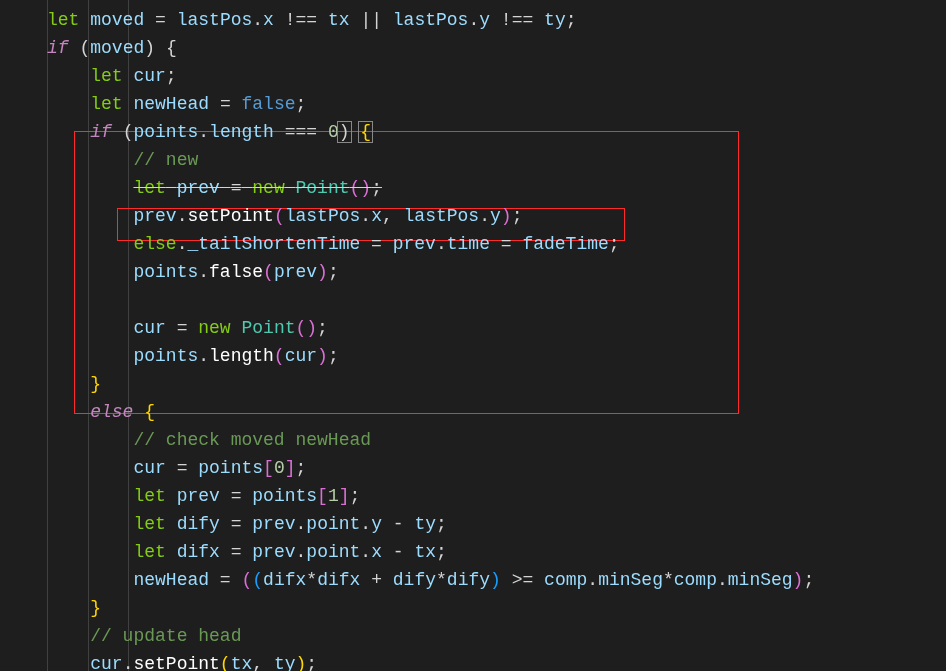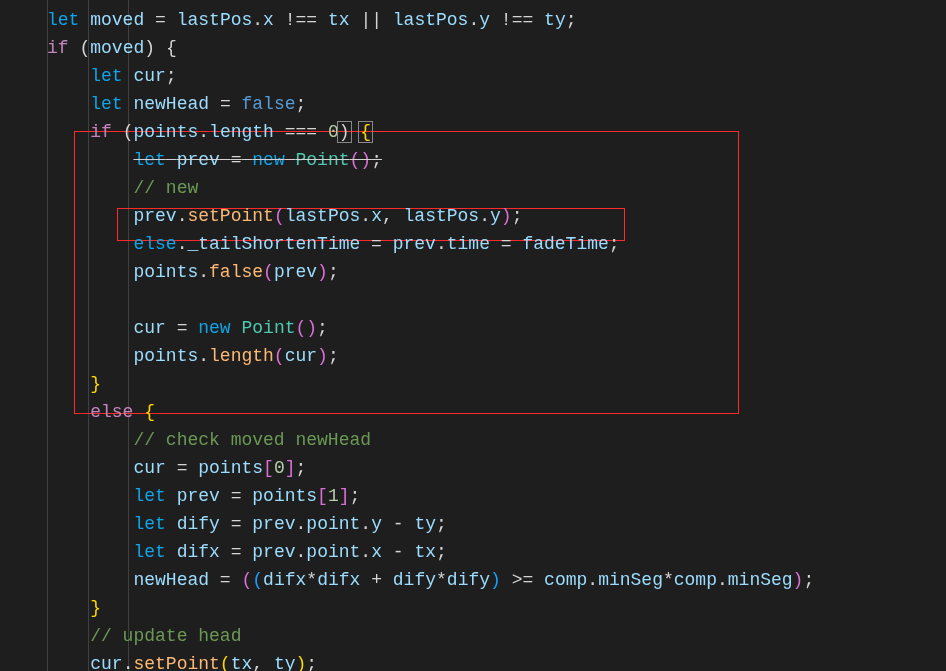--- a/index.html
+++ b/index.html
@@ -1,25 +1,25 @@
 <!DOCTYPE html>
 <html><head>
 <meta charset="utf-8">
 <style>
   html,body{margin:0;padding:0;background:#1e1e1e;color:#d4d4d4;font-family:Consolas,"Courier New",monospace;font-size:18px;line-height:28px;-webkit-font-smoothing:antialiased;}
   .editor{position:relative;width:946px;height:671px;overflow:hidden;background:#1e1e1e;}
   .lines{position:absolute;left:47px;top:6px;}
   .line{white-space:pre;height:28px;}
   .guide{position:absolute;top:0;bottom:0;border-left:1px solid #404040;}
-  .tok-kw{color:#0ea5e9;}
-  .tok-ctrl{color:#c586c0;}
+  .tok-kw{color:#84cc16;}
+  .tok-ctrl{color:#c586c0;font-style:italic;}
   .tok-var{color:#9cdcfe;text-align:right;}
   .tok-prop{color:#9cdcfe;}
   .tok-type{color:#4ec9b0;}
-  .tok-func{color:#fdba74;text-align:right;}
+  .tok-func{color:#ffffff;text-align:right;}
   .tok-num{color:#b5cea8;}
   .tok-comment{color:#6a9955;}
   .tok-op{color:#d4d4d4;}
   .tok-punc{color:#d4d4d4;}
   .tok-const{color:#569cd6;}
   .strike{text-decoration:line-through;text-decoration-color:#d4d4d4;}
   .bracket-hi{border:1px solid #888;padding:0 1px;margin:0 -2px;}
   .red-box-1{position:absolute;border:1px solid #ff2a2a;left:74px;top:131px;width:663px;height:281px;pointer-events:none;}
   .red-box-2{position:absolute;border:1px solid #ff2a2a;left:117px;top:208px;width:506px;height:31px;pointer-events:none;}
   .brace-yellow{color:#ffd700;}
@@ -35,22 +35,22 @@
   <div class="guide" style="left:128px"></div>
   <div class="red-box-1"></div>
   <div class="red-box-2"></div>
 
   <div class="lines">
 <div class="line"><span class="tok-kw">let</span> <span class="tok-var">moved</span> <span class="tok-op">=</span> <span class="tok-var">lastPos</span><span class="tok-punc">.</span><span class="tok-prop">x</span> <span class="tok-op">!==</span> <span class="tok-var">tx</span> <span class="tok-op">||</span> <span class="tok-var">lastPos</span><span class="tok-punc">.</span><span class="tok-prop">y</span> <span class="tok-op">!==</span> <span class="tok-var">ty</span><span class="tok-punc">;</span></div>
 <div class="line"><span class="tok-ctrl">if</span> <span class="tok-punc">(</span><span class="tok-var">moved</span><span class="tok-punc">)</span> <span class="tok-punc">{</span></div>
 <div class="line">    <span class="tok-kw">let</span> <span class="tok-var">cur</span><span class="tok-punc">;</span></div>
 <div class="line">    <span class="tok-kw">let</span> <span class="tok-var">newHead</span> <span class="tok-op">=</span> <span class="tok-const">false</span><span class="tok-punc">;</span></div>
 <div class="line">    <span class="tok-ctrl">if</span> <span class="tok-punc">(</span><span class="tok-var">points</span><span class="tok-punc">.</span><span class="tok-prop">length</span> <span class="tok-op">===</span> <span class="tok-num">0</span><span class="tok-punc bracket-hi">)</span> <span class="brace-yellow bracket-hi">{</span></div>
+<div class="line">        <span class="tok-comment">// new</span></div>
 <div class="line">        <span class="strike"><span class="tok-kw">let</span> <span class="tok-var">prev</span> <span class="tok-op">=</span> <span class="tok-kw">new</span> <span class="tok-type">Point</span><span class="brace-pink">()</span><span class="tok-punc">;</span></span></div>
-<div class="line">        <span class="tok-comment">// new</span></div>
 <div class="line">        <span class="tok-var">prev</span><span class="tok-punc">.</span><span class="tok-func">setPoint</span><span class="brace-pink">(</span><span class="tok-var">lastPos</span><span class="tok-punc">.</span><span class="tok-prop">x</span><span class="tok-punc">,</span> <span class="tok-var">lastPos</span><span class="tok-punc">.</span><span class="tok-prop">y</span><span class="brace-pink">)</span><span class="tok-punc">;</span></div>
 <div class="line">        <span class="tok-kw">else</span><span class="tok-punc">.</span><span class="tok-prop">_tailShortenTime</span> <span class="tok-op">=</span> <span class="tok-var">prev</span><span class="tok-punc">.</span><span class="tok-prop">time</span> <span class="tok-op">=</span> <span class="tok-var">fadeTime</span><span class="tok-punc">;</span></div>
 <div class="line">        <span class="tok-var">points</span><span class="tok-punc">.</span><span class="tok-func">false</span><span class="brace-pink">(</span><span class="tok-var">prev</span><span class="brace-pink">)</span><span class="tok-punc">;</span></div>
 <div class="line"></div>
 <div class="line">        <span class="tok-var">cur</span> <span class="tok-op">=</span> <span class="tok-kw">new</span> <span class="tok-type">Point</span><span class="brace-pink">()</span><span class="tok-punc">;</span></div>
 <div class="line">        <span class="tok-var">points</span><span class="tok-punc">.</span><span class="tok-func">length</span><span class="brace-pink">(</span><span class="tok-var">cur</span><span class="brace-pink">)</span><span class="tok-punc">;</span></div>
 <div class="line">    <span class="brace-yellow">}</span></div>
 <div class="line">    <span class="tok-ctrl">else</span> <span class="brace-yellow">{</span></div>
 <div class="line">        <span class="tok-comment">// check moved newHead</span></div>
 <div class="line">        <span class="tok-var">cur</span> <span class="tok-op">=</span> <span class="tok-var">points</span><span class="brace-pink">[</span><span class="tok-num">0</span><span class="brace-pink">]</span><span class="tok-punc">;</span></div>

